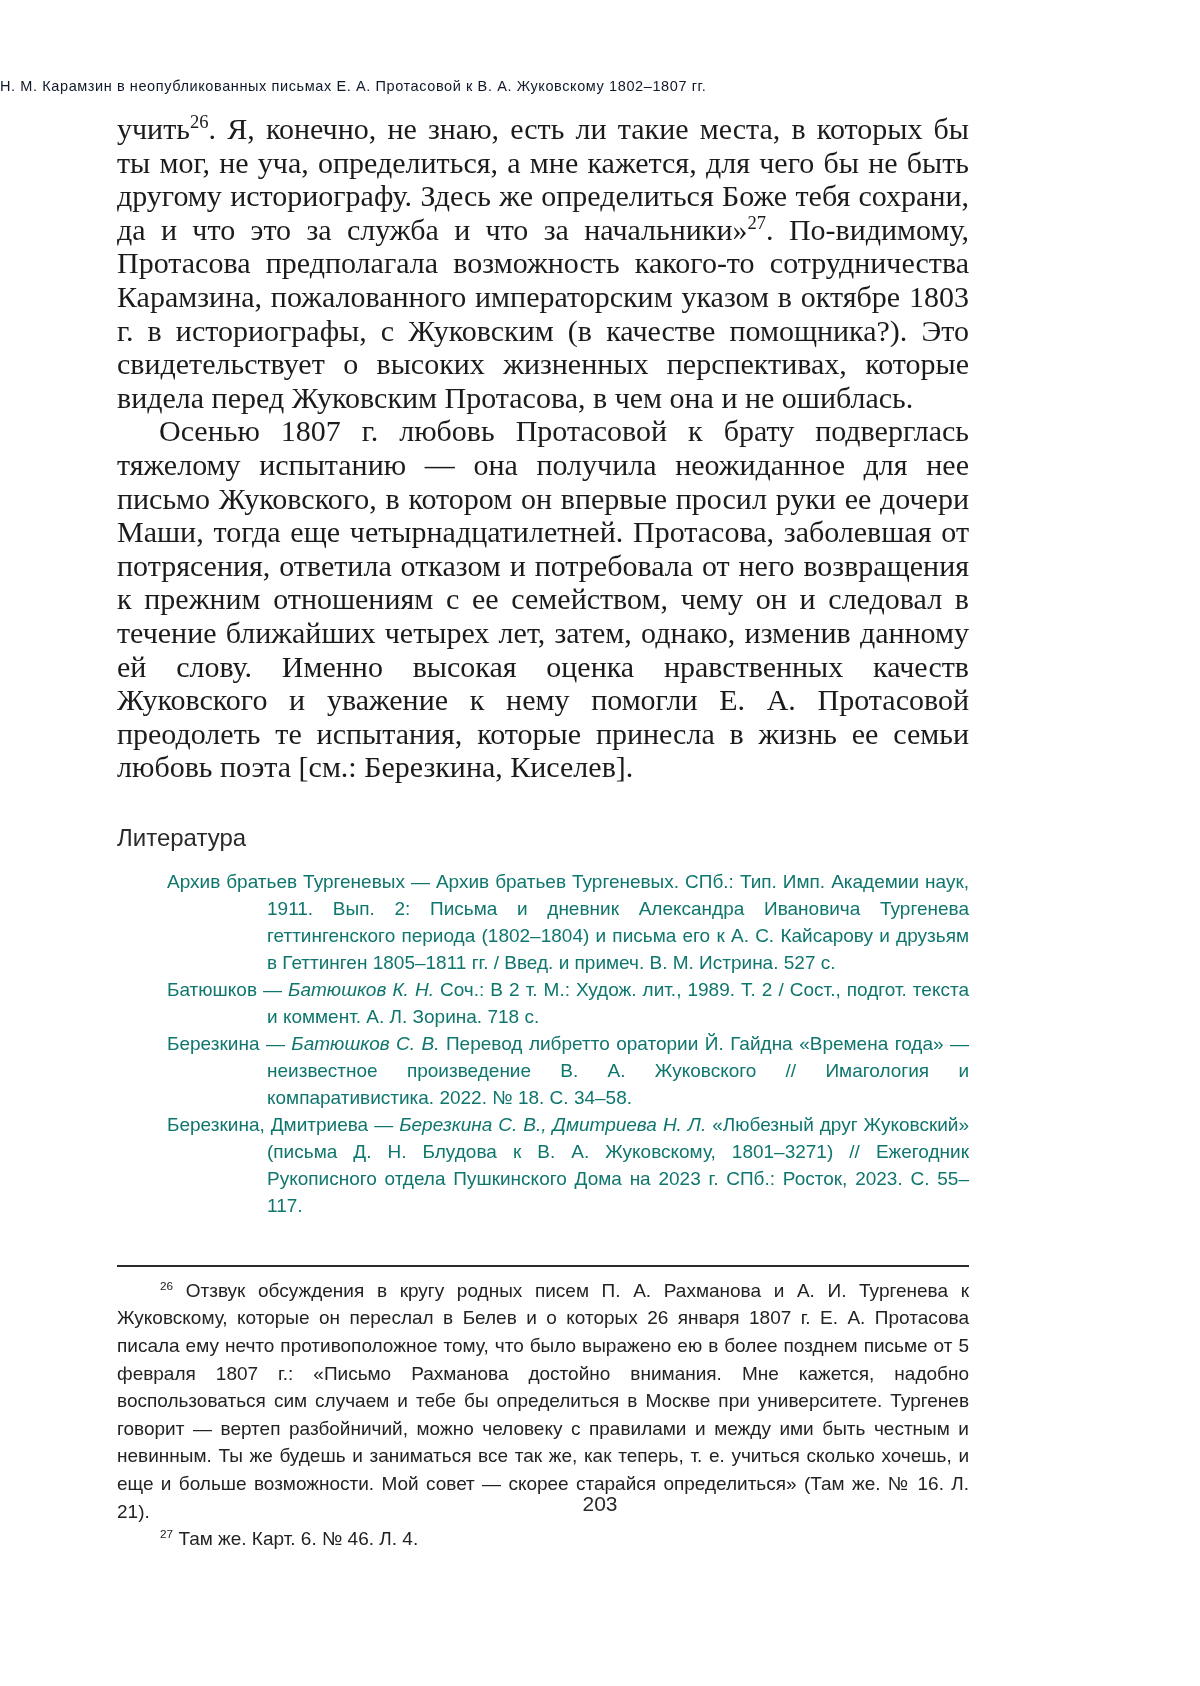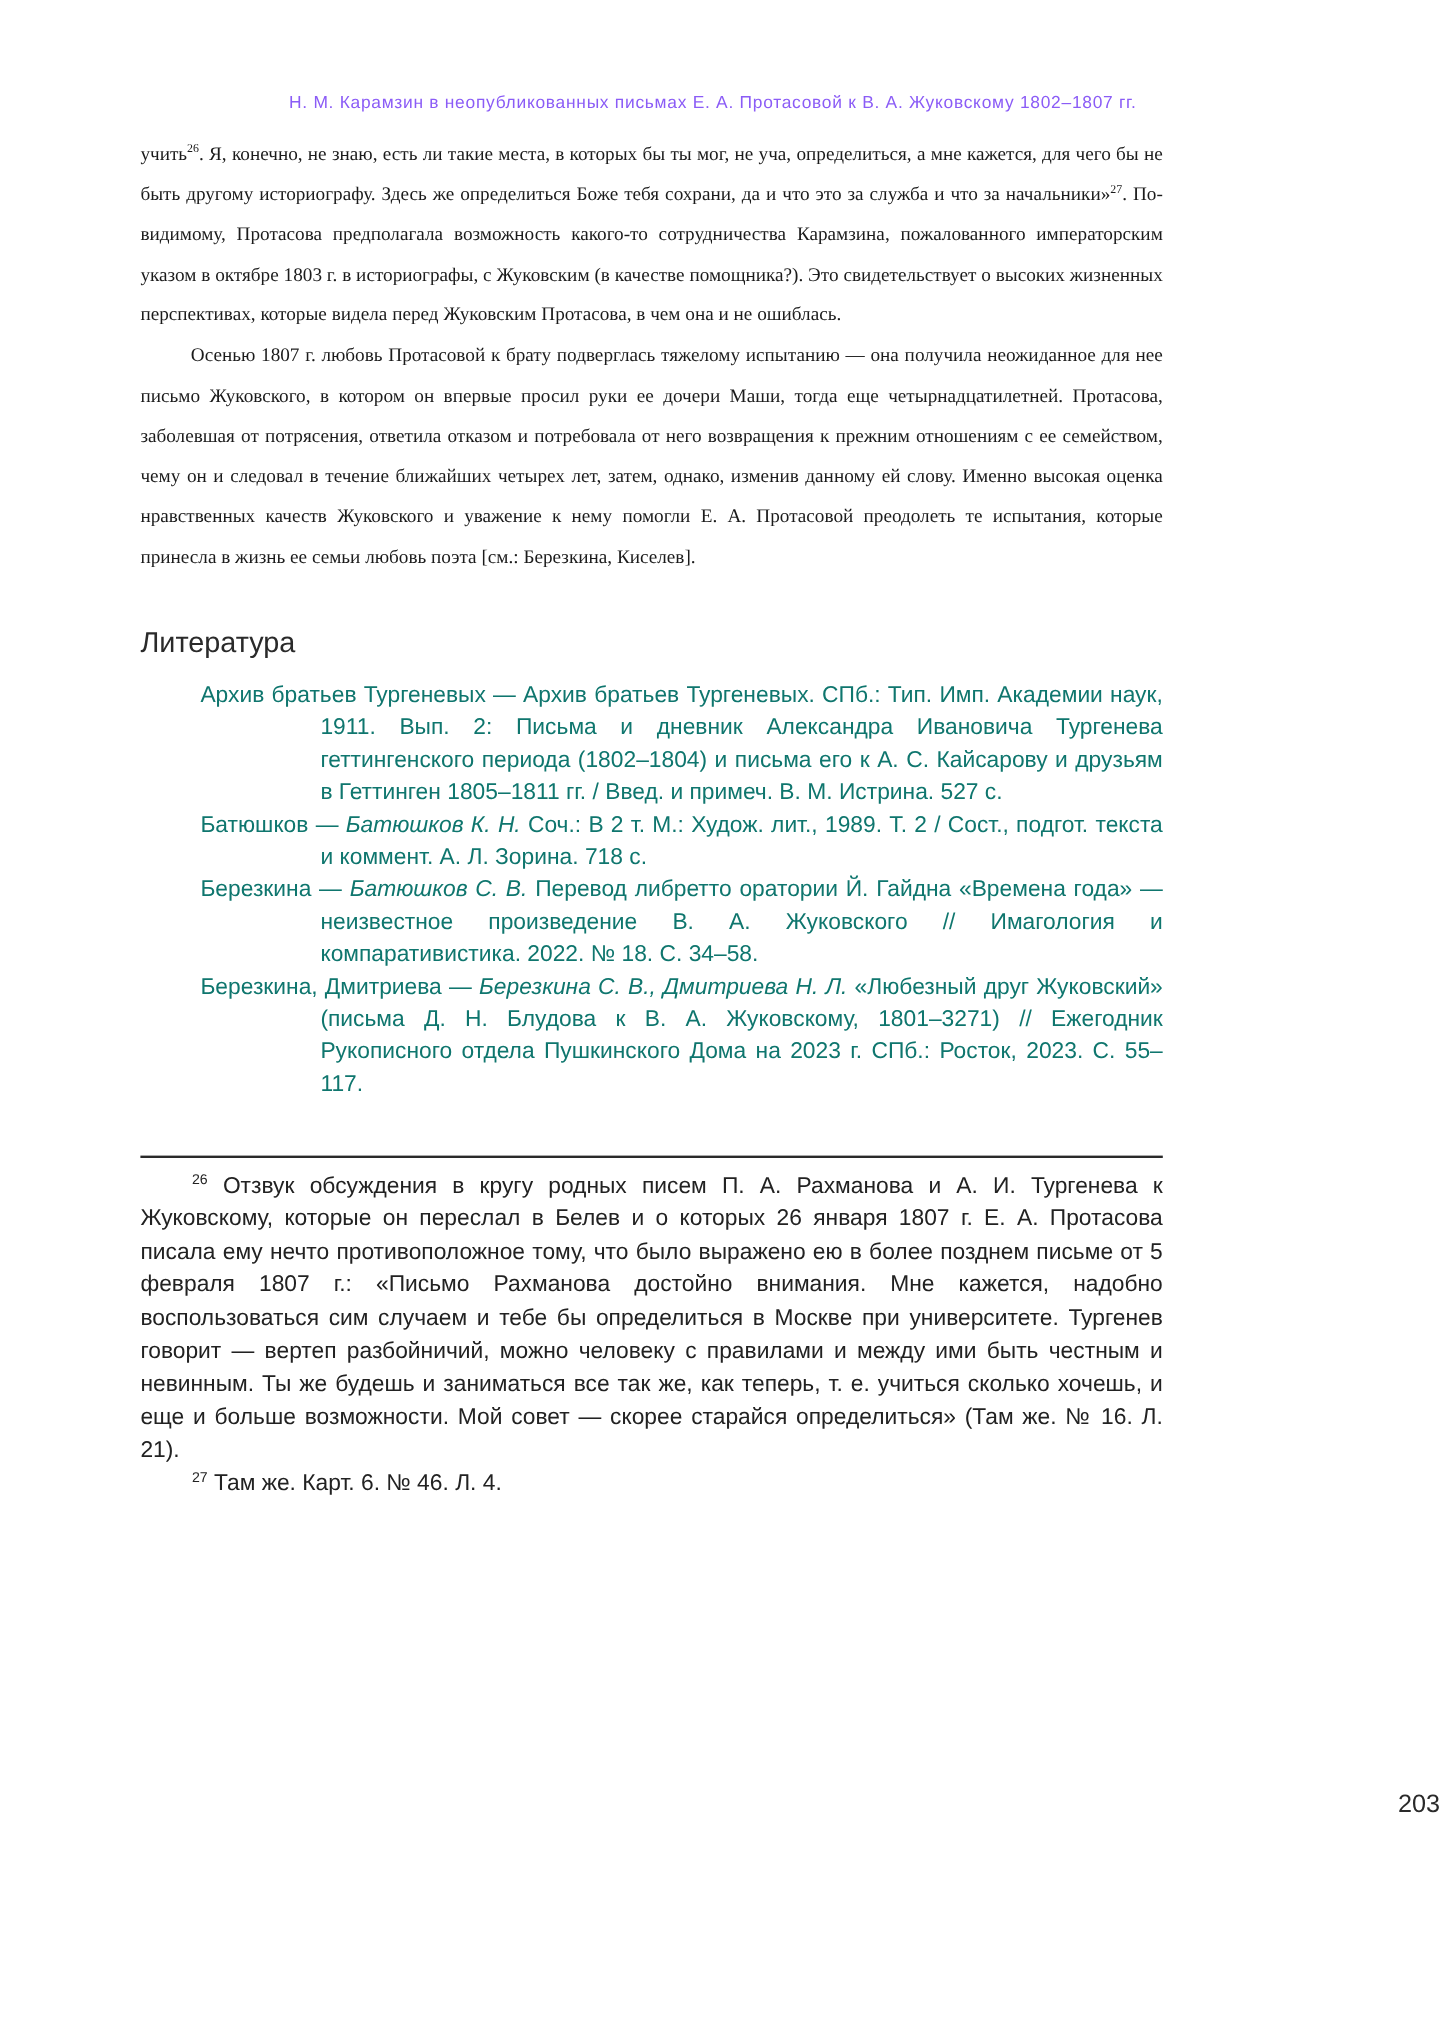--- a/index.html
+++ b/index.html
@@ -14,35 +14,34 @@
     background: #ffffff;
     overflow: hidden;
     color: #1b1b1b;
     font-family: "Liberation Serif", serif;
   }
   .running-header {
     position: absolute;
     top: 78px;
     left: 0;
     right: 12px;
-    text-align: center;
     font-family: "Liberation Sans", sans-serif;
     font-size: 14.5px;
     letter-spacing: 0.6px;
-    color: #8b5cf6;
+    color: #0f172a;
   }
   .content {
     position: absolute;
     left: 117px;
     top: 112px;
     width: 852px;
   }
   .para {
     margin: 0;
-    font-size: 16px;
+    font-size: 30px;
     line-height: 33.6px;
     text-align: justify;
     color: #1b1b1b;
   }
   .para.indent {
     text-indent: 42px;
   }
   .para sup, .footnote sup {
     font-size: 0.62em;
     line-height: 0;
@@ -85,21 +84,21 @@
     line-height: 27.6px;
     text-align: justify;
     text-indent: 43px;
     color: #222222;
   }
   .page-number {
     position: absolute;
     top: 1492px;
     left: 0;
     right: 0;
-    text-align: right;
+    text-align: center;
     font-family: "Liberation Sans", sans-serif;
     font-size: 21px;
     color: #2a2a2a;
   }
 </style>
 </head>
 <body>
 
 <div class="page">
 

